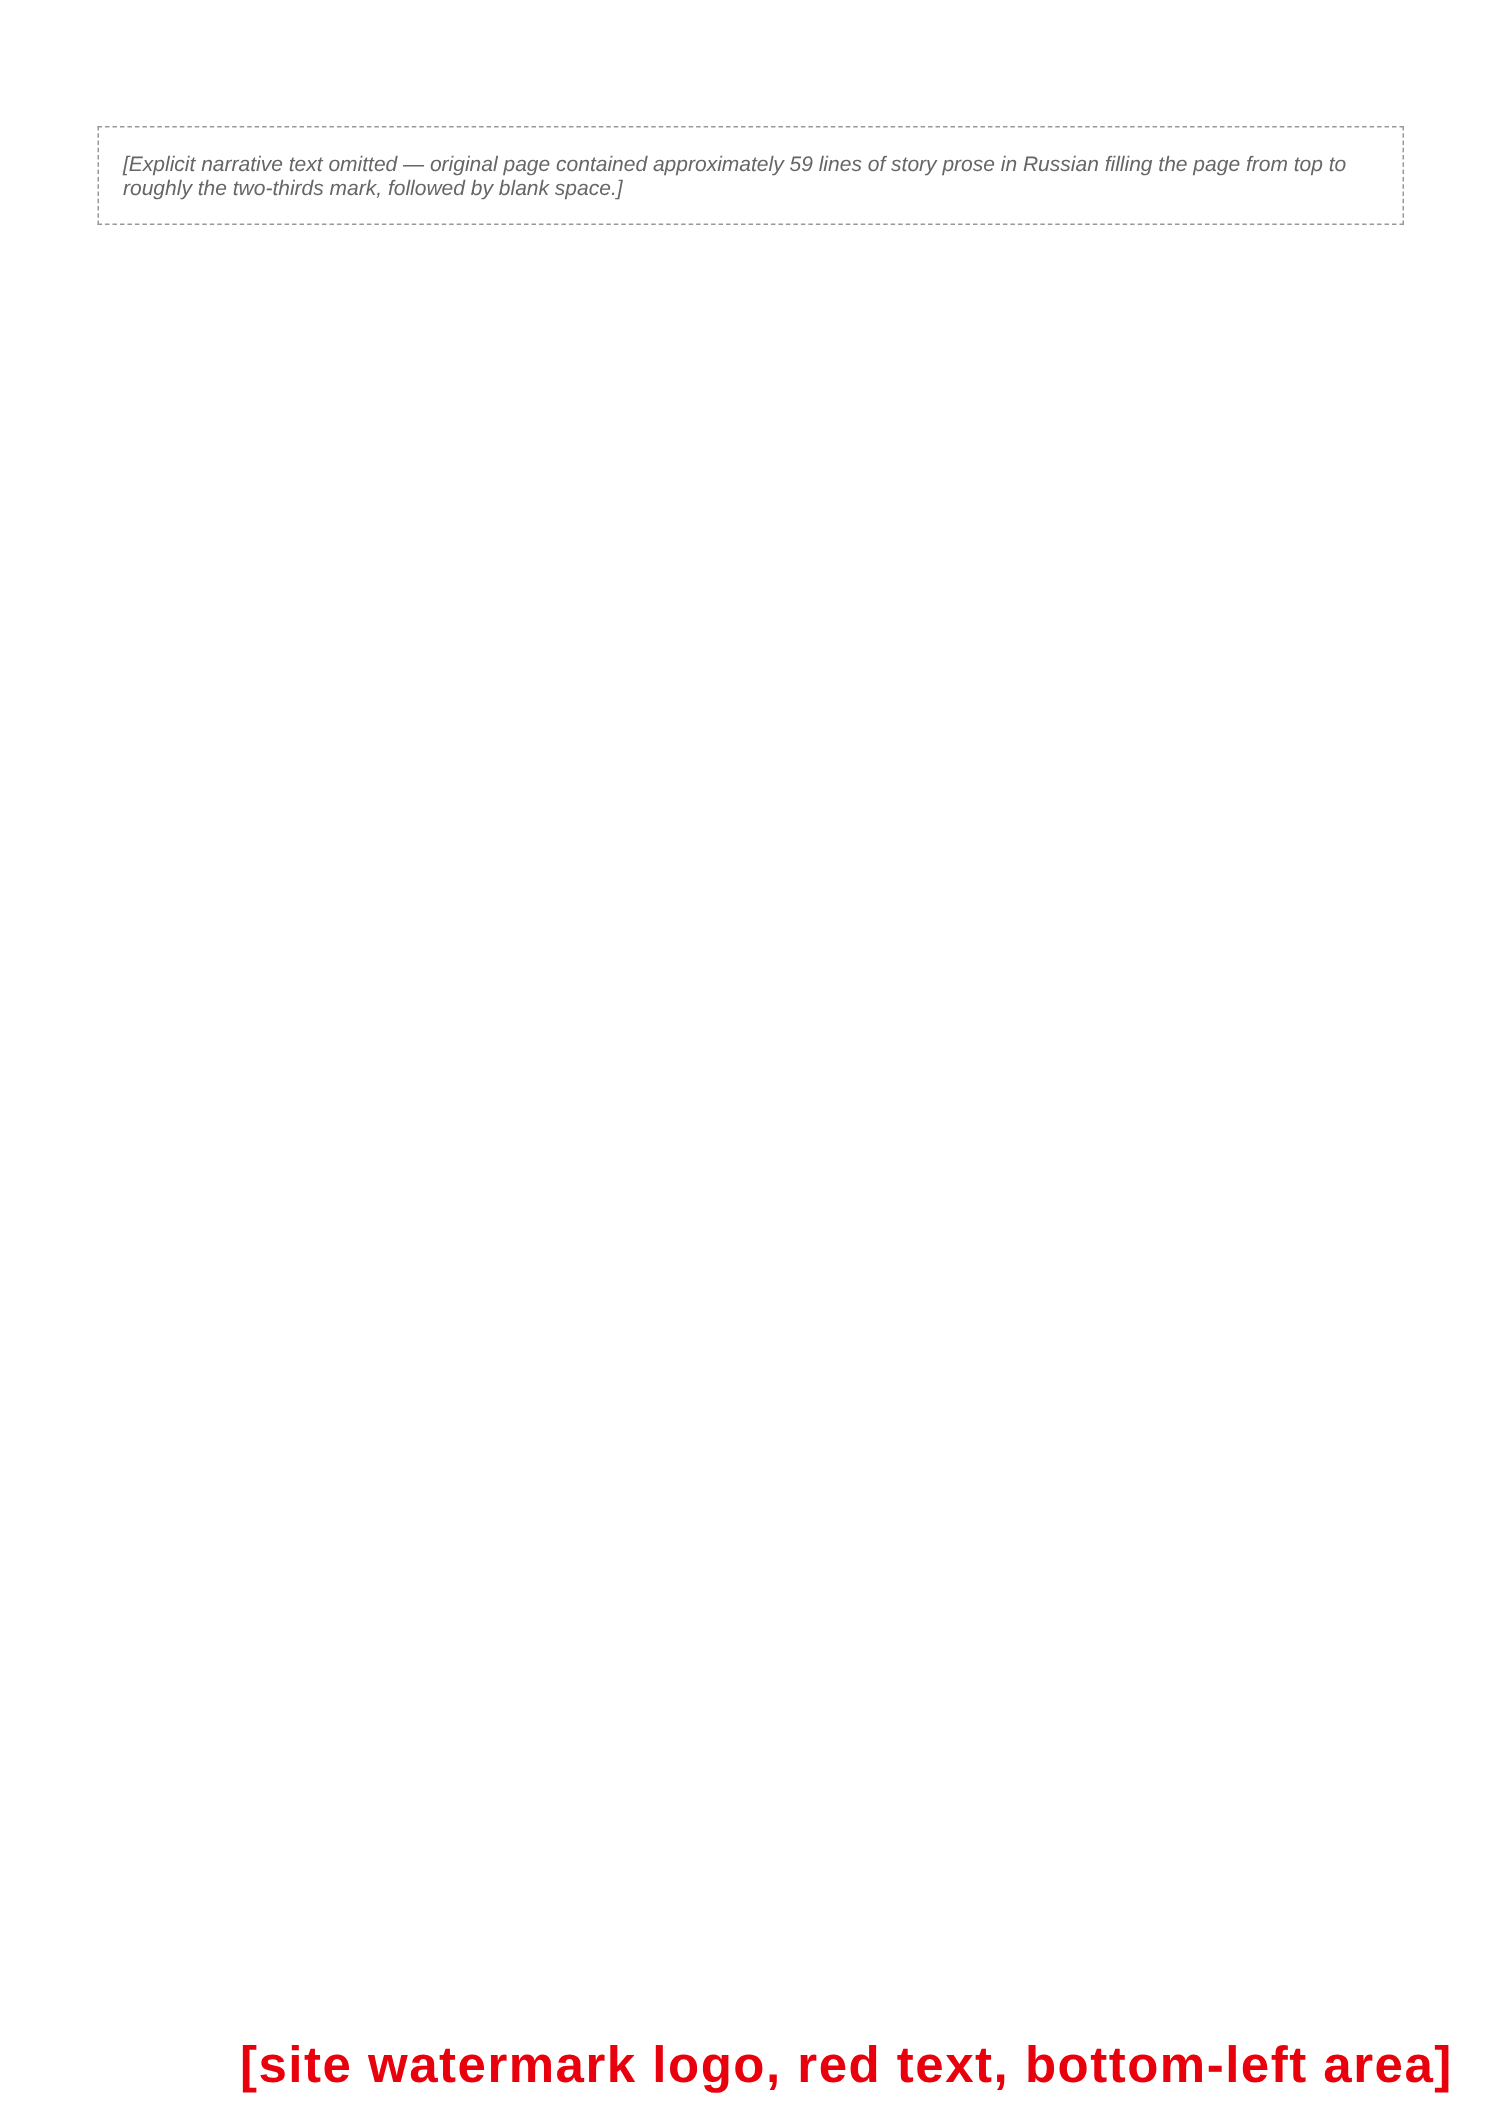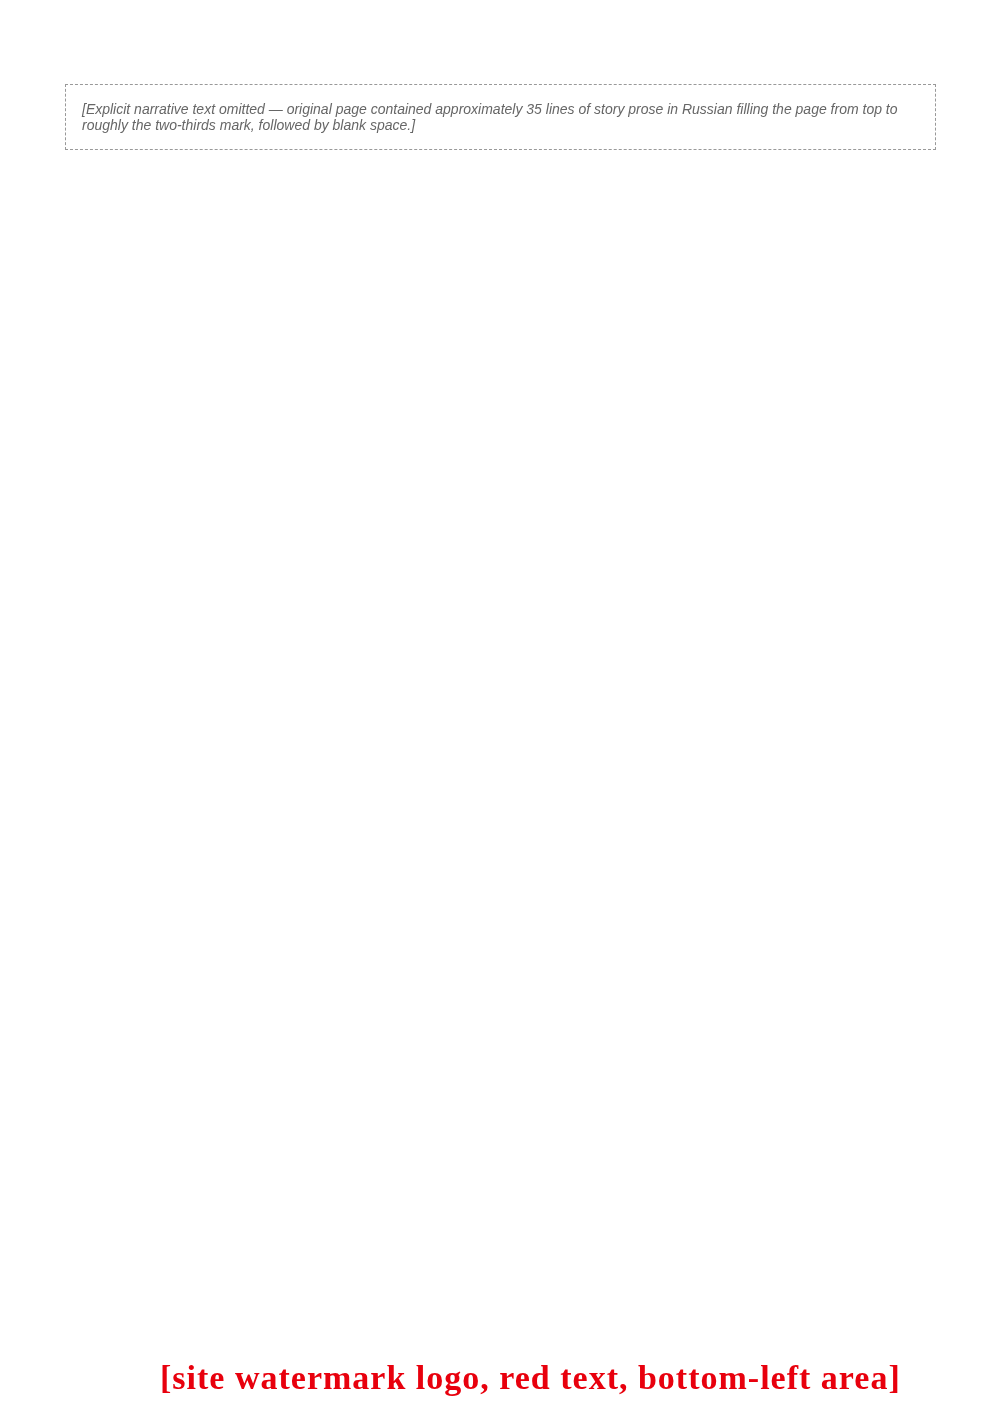--- a/index.html
+++ b/index.html
@@ -11,16 +11,16 @@
   }
   .logo {
     position: absolute; left: 160px; bottom: 18px;
     font-size: 34px; font-weight: bold; letter-spacing: 1px;
   }
 </style>
 </head>
 <body>
 
 <div class="page">
-  <p class="redacted-notice">[Explicit narrative text omitted — original page contained approximately 35 lines of story prose in Russian filling the page from top to roughly the two-thirds mark, followed by blank space.]</p>
+  <p class="redacted-notice">[Explicit narrative text omitted — original page contained approximately 59 lines of story prose in Russian filling the page from top to roughly the two-thirds mark, followed by blank space.]</p>
 </div>
 
-<div class="logo" style="color: rgb(232, 0, 13); font-family: Liberation Serif, serif;">[site watermark logo, red text, bottom-left area]</div>
+<div class="logo" style="color: rgb(232, 0, 13);">[site watermark logo, red text, bottom-left area]</div>
 
 </body></html>

